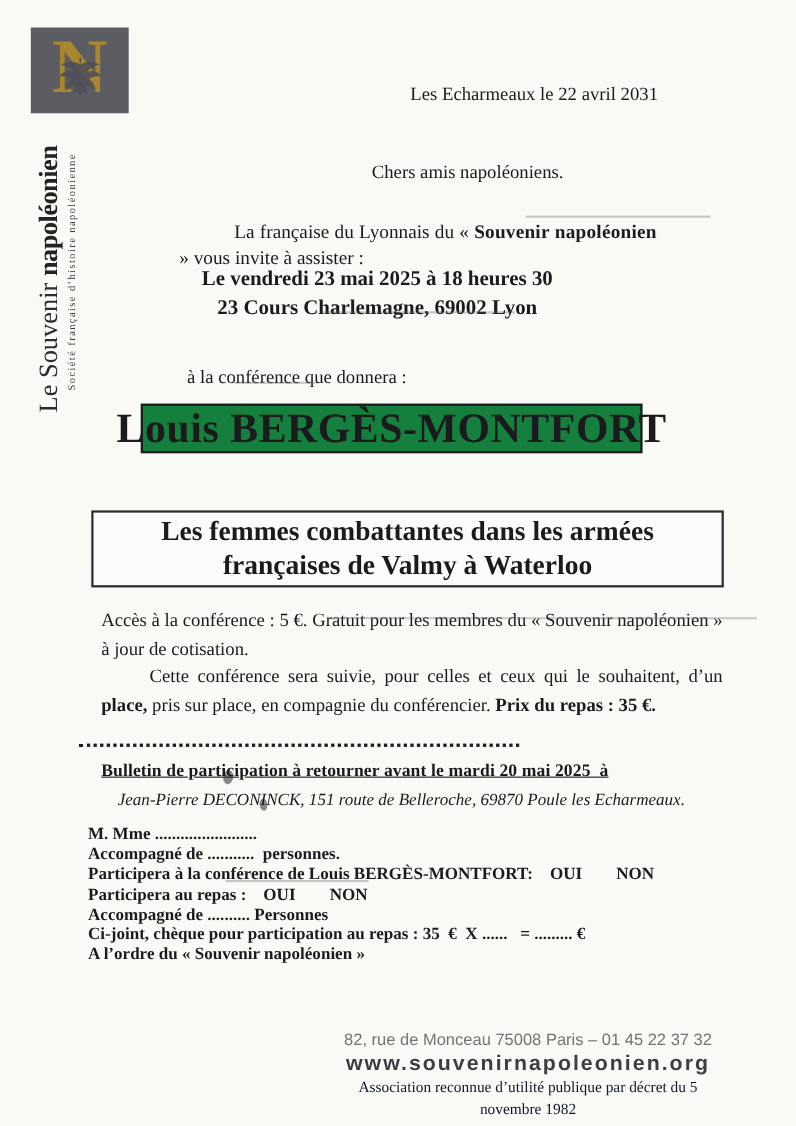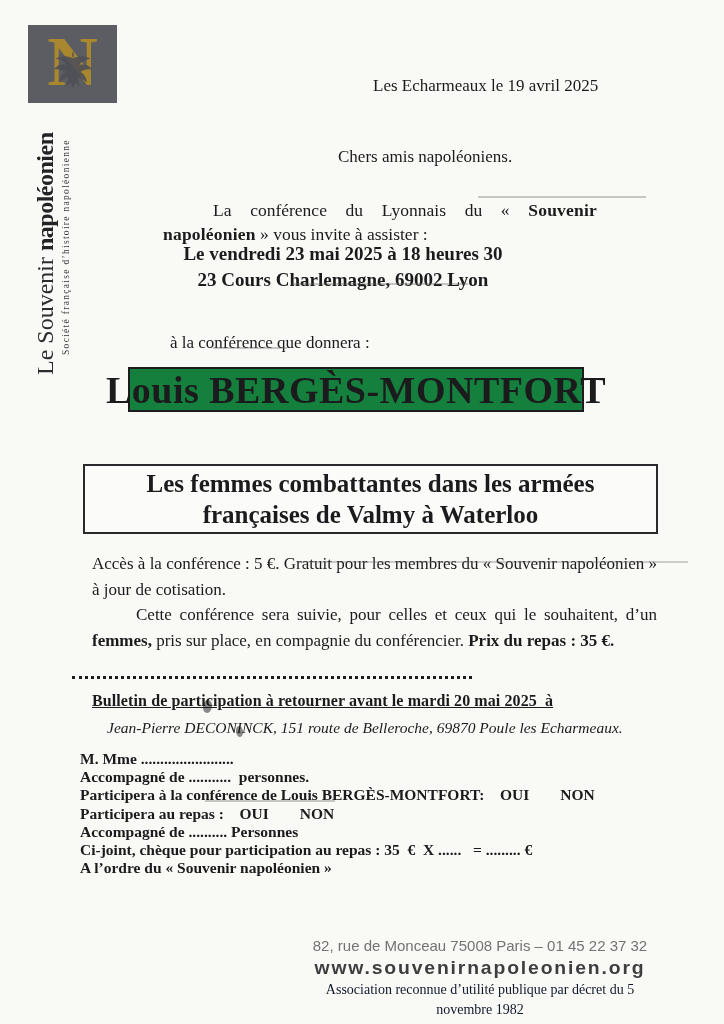--- a/index.html
+++ b/index.html
@@ -83,45 +83,45 @@
   </svg>
 </div>
 
 <div class="abs sidebar">
   <div class="sidebar-main">
     <span>Le Souvenir </span><span class="brand-accent">napoléonien</span>
   </div>
   <div class="sidebar-sub">Société française d’histoire napoléonienne</div>
 </div>
 
-<div class="abs dateline">Les Echarmeaux le 19 avril 2025</div>
+<div class="abs dateline">Les Echarmeaux le 22 avril 2031</div>
 
 <div class="abs salutation">Chers amis napoléoniens.</div>
 
-<p class="abs intro"><span>La conférence du Lyonnais du « </span><b>Souvenir napoléonien</b><span> » vous invite à assister :</span></p>
+<p class="abs intro"><span>La française du Lyonnais du « </span><b>Souvenir napoléonien</b><span> » vous invite à assister :</span></p>
 
 <div class="abs event">
   <div>Le vendredi 23 mai 2025 à 18 heures 30</div>
   <div>23 Cours Charlemagne, 69002 Lyon</div>
 </div>
 
 <div class="abs conf-intro">à la conférence que donnera :</div>
 
 <div class="abs speaker-box">
   <span>Louis BERGÈS-MONTFORT</span>
 </div>
 
 <div class="abs title-box">
   <div>Les femmes combattantes dans les armées</div>
   <div>françaises de Valmy à Waterloo</div>
 </div>
 
 <div class="abs body-text">
   <p>Accès à la conférence :  5  €.  Gratuit  pour  les  membres  du  « Souvenir napoléonien » à jour de cotisation.</p>
-  <p class="indent"><span>Cette conférence sera suivie, pour celles et ceux qui le souhaitent, d’un </span><b>femmes,</b><span> pris sur place, en compagnie du conférencier. </span><b>Prix du repas : 35 €.</b></p>
+  <p class="indent"><span>Cette conférence sera suivie, pour celles et ceux qui le souhaitent, d’un </span><b>place,</b><span> pris sur place, en compagnie du conférencier. </span><b>Prix du repas : 35 €.</b></p>
 </div>
 
 <div class="abs dotted-sep"></div>
 
 <div class="abs bulletin-header">Bulletin de participation à retourner avant le mardi 20 mai 2025  à</div>
 <div class="abs bulletin-address">Jean-Pierre DECONINCK, 151 route de Belleroche, 69870 Poule les Echarmeaux.</div>
 
 <div class="abs form-block">
   <div class="form-line">M. Mme ........................</div>
   <div class="form-line">Accompagné de ...........  personnes.</div>

